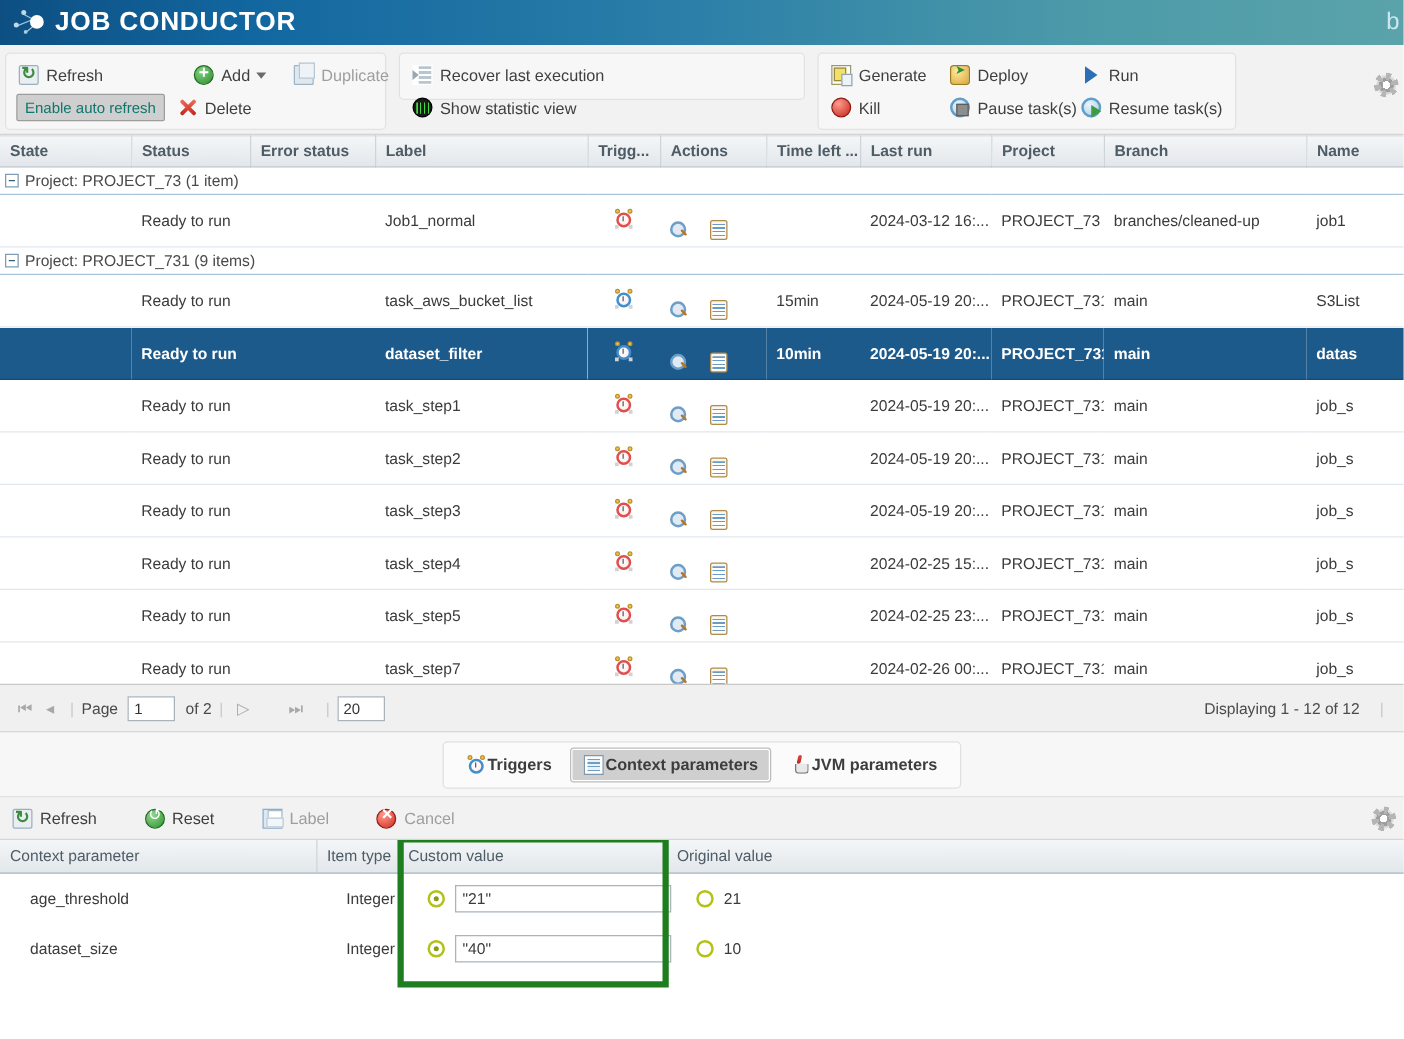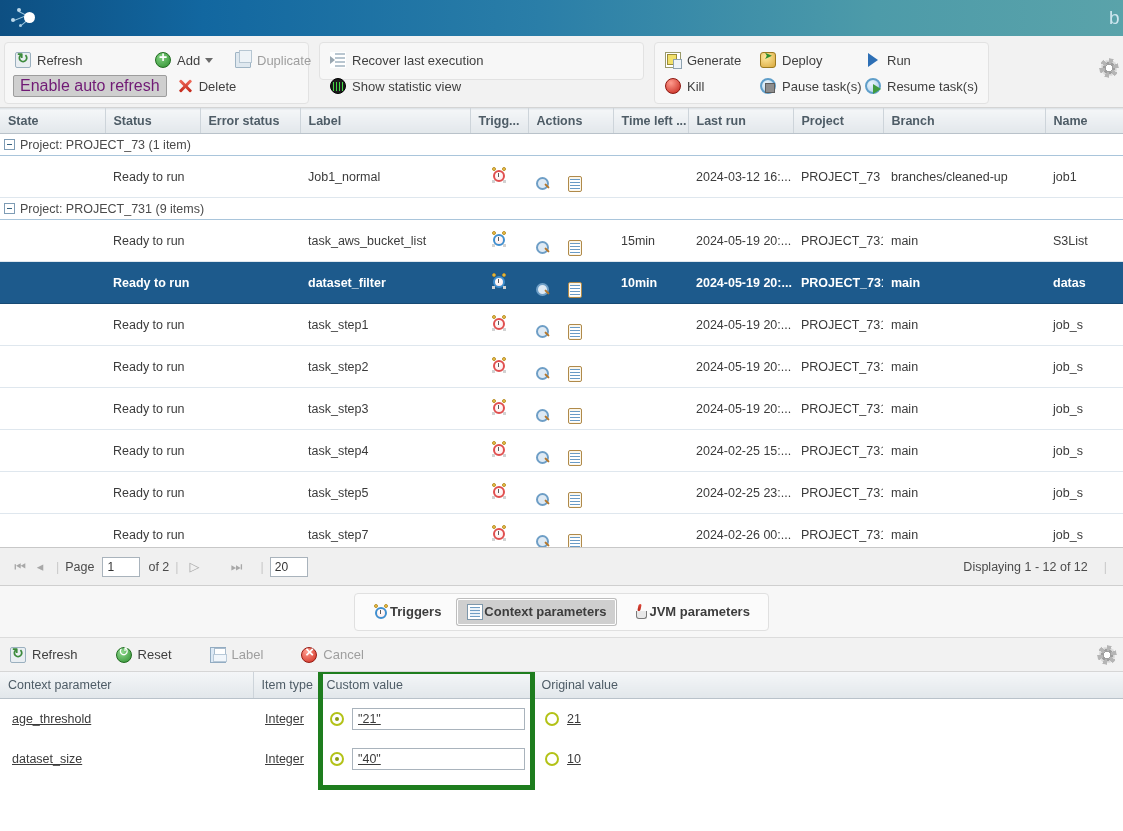--- a/index.html
+++ b/index.html
@@ -50,21 +50,21 @@
   .tb-item{
     display:flex; align-items:center; height:26px; padding:0 10px 0 2px;
     white-space:nowrap; font-size:13px; color:#3f3f3f; cursor:pointer;
   }
   .tb-item.disabled{ color:#9e9e9e; cursor:default;}
   .tb-item .lbl{ margin-left:6px;}
   .tb-toggle{
     display:flex;align-items:center;justify-content:center;
     height:22px;padding:0 6px;margin:2px 8px 0 0;
     background:#cfcfcf;border:1px solid #9d9d9d;border-radius:2px;
-    font-size:16px;color:#701a75;cursor:pointer;white-space:nowrap;
+    font-size:12px;color:#0f766e;cursor:pointer;white-space:nowrap;
   }
   .caret{ margin-left:5px; width:0;height:0;border-left:4px solid transparent;
           border-right:4px solid transparent;border-top:5px solid #6b6b6b;}
   .gear-btn{ position:absolute; right:6px; top:24px; cursor:pointer;}
 
   
   .ic{ width:16px;height:16px; display:inline-block; position:relative; flex:0 0 auto;}
 
   .ic-refresh{ background:#e9eef2; border:1px solid #9bb0bf; border-radius:2px;}
   .ic-refresh:after{ content:"\21bb"; position:absolute; left:1px; top:-3px;
@@ -203,22 +203,22 @@
       display:flex; align-items:center; padding:0 8px; position:relative;}
   .bottom-tb .tb-item{ font-size:13px; padding-right:22px;}
   .bottom-tb .gear-btn{ position:absolute; right:8px; top:9px;}
 
   
   .ctx-wrap{ position:relative; height:127px; overflow:hidden;}
   table.ctx{ width:1123px; border-collapse:collapse; table-layout:fixed;}
   table.ctx th{ background:linear-gradient(#f4f6f8,#e2e7eb); border-right:1px solid #cdd4da;
       border-bottom:1px solid #b9c2ca; font-weight:normal; color:#4e5c66; font-size:12.5px;
       text-align:left; padding:6px 8px; height:26px; white-space:nowrap;}
-  table.ctx td{ padding:4px 12px; font-size:12.5px; color:#3b3b3b; height:40px;
-      vertical-align:middle; white-space:nowrap;text-decoration:underline;}
+  table.ctx td{ padding:4px 24px; font-size:12.5px; color:#3b3b3b; height:40px;
+      vertical-align:middle; white-space:nowrap;}
   .radio{ width:14px;height:14px;border-radius:50%;border:2px solid #b3c217;
       background:#fff; display:inline-block; position:relative; flex:0 0 auto; cursor:pointer;}
   .radio.on:after{content:"";position:absolute;left:3px;top:3px;width:4px;height:4px;border-radius:50%;
       background:#8a9a12;}
   .cv-cell{ display:flex; align-items:center; gap:8px;}
   .cv-input{ width:175px;height:22px;border:1px solid #a9b3bc;background:#fff;
       font-size:12.5px;padding:0 5px;color:#3b3b3b;font-family:"Liberation Sans",sans-serif;}
   .ov-cell{ display:flex; align-items:center; gap:8px;}
 
   
@@ -230,20 +230,21 @@
 <div class="app-header">
   <div class="logo-mark">
     <span class="ln l1"></span>
       <span class="ln l2"></span>
       <span class="ln l3"></span>
     <span class="dot d1"></span>
       <span class="dot d2"></span>
       <span class="dot d3"></span>
       <span class="dot d4"></span>
   </div>
+  <div class="app-title">JOB CONDUCTOR</div>
   <div class="header-right">b</div>
 </div>
 
 <div class="toolbar">
 
   <div class="tb-group" style="width:305px;">
     <div class="tb-item" style="width:140px">
       <span class="ic ic-refresh"></span>
       <span class="lbl">Refresh</span>
     </div>

